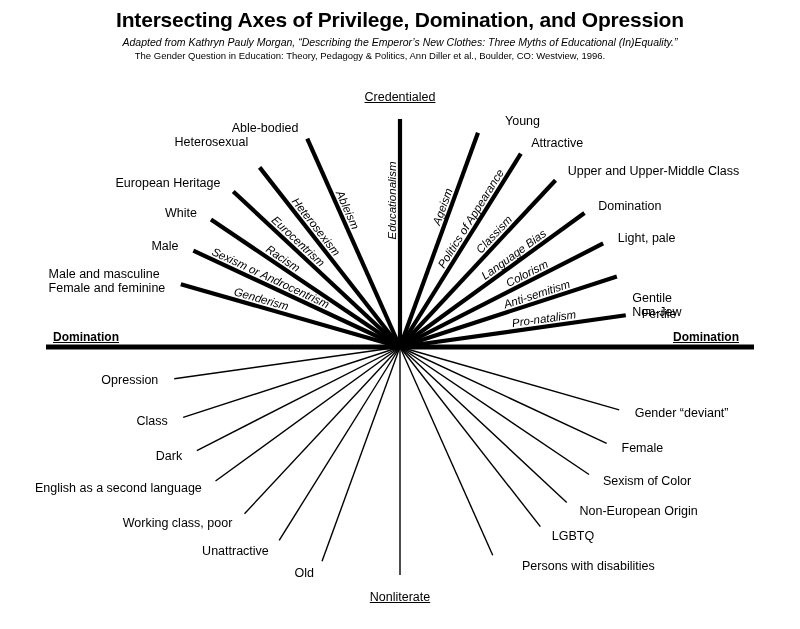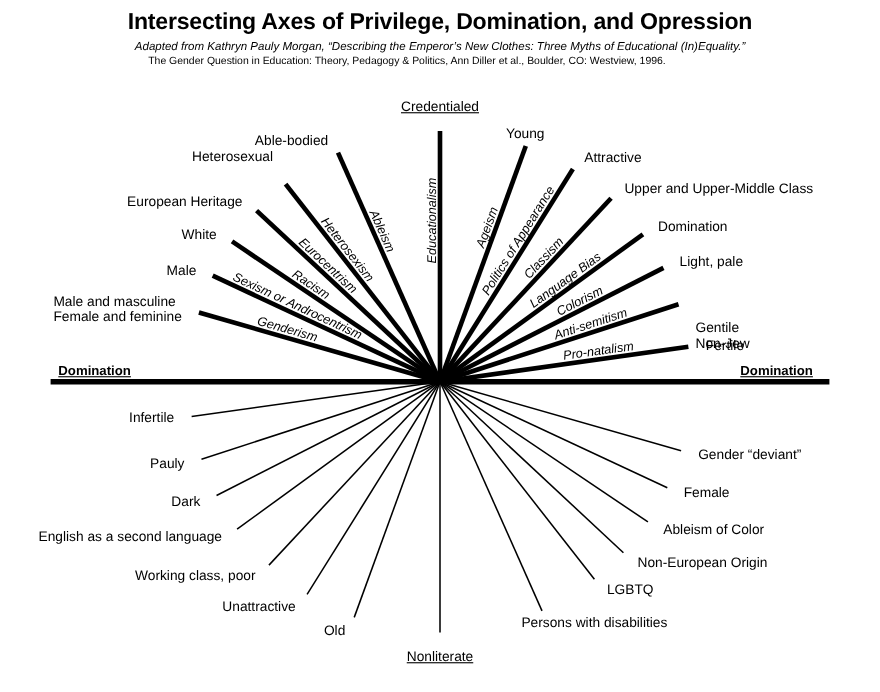--- a/index.html
+++ b/index.html
@@ -121,21 +121,21 @@
           <div>Female</div>
         </div>
       </div>
       <div class="node-label ta-r" style="left: 197.031px; top: 212.794px;">
         <div class="lines">
           <div>White</div>
         </div>
       </div>
       <div class="node-label ta-l" style="left: 602.969px; top: 481.206px;">
         <div class="lines">
-          <div>Ableism of Color</div>
+          <div>Sexism of Color</div>
         </div>
       </div>
       <div class="node-label ta-r" style="left: 220.475px; top: 183.32px;">
         <div class="lines">
           <div>European Heritage</div>
         </div>
       </div>
       <div class="node-label ta-l" style="left: 579.525px; top: 510.68px;">
         <div class="lines">
           <div>Non-European Origin</div>
@@ -149,36 +149,36 @@
       <div class="node-label ta-l" style="left: 551.759px; top: 536.123px;">
         <div class="lines">
           <div>LGBTQ</div>
         </div>
       </div>
       <div class="node-label ta-r" style="left: 298.383px; top: 127.749px;">
         <div class="lines">
           <div>Able-bodied</div>
         </div>
       </div>
-      <div class="node-label ta-l" style="left: 474px; top: 566.251px;">
+      <div class="node-label ta-l" style="left: 522px; top: 566.251px;">
         <div class="lines">
           <div>Persons with disabilities</div>
         </div>
       </div>
       <div class="node-label ta-c" style="left: 400px; top: 97px;">
         <div class="lines">
           <div>Credentialed</div>
         </div>
       </div>
       <div class="node-label ta-c" style="left: 400px; top: 597px;">
         <div class="lines">
           <div>Nonliterate</div>
         </div>
       </div>
-      <div class="node-label ta-l" style="left: 460px; top: 121.474px;">
+      <div class="node-label ta-l" style="left: 505px; top: 121.474px;">
         <div class="lines">
           <div>Young</div>
         </div>
       </div>
       <div class="node-label ta-r" style="left: 313.915px; top: 572.526px;">
         <div class="lines">
           <div>Old</div>
         </div>
       </div>
       <div class="node-label ta-l" style="left: 531.181px; top: 143.468px;">
@@ -222,27 +222,27 @@
         </div>
       </div>
       <div class="node-label ta-l" style="left: 632.254px; top: 272.836px; margin-top: 32px;">
         <div class="lines">
           <div>Gentile</div>
           <div>Non-Jew</div>
         </div>
       </div>
       <div class="node-label ta-r" style="left: 167.746px; top: 421.164px;">
         <div class="lines">
-          <div>Pauly</div>
+          <div>Class</div>
         </div>
       </div>
       <div class="node-label ta-l" style="left: 641.664px; top: 313.598px;">
         <div class="lines">
           <div>Fertile</div>
         </div>
       </div>
       <div class="node-label ta-r" style="left: 158.336px; top: 380.402px;">
         <div class="lines">
-          <div>Infertile</div>
+          <div>Opression</div>
         </div>
       </div>
     </div>
 </div>
 
 </body></html>

